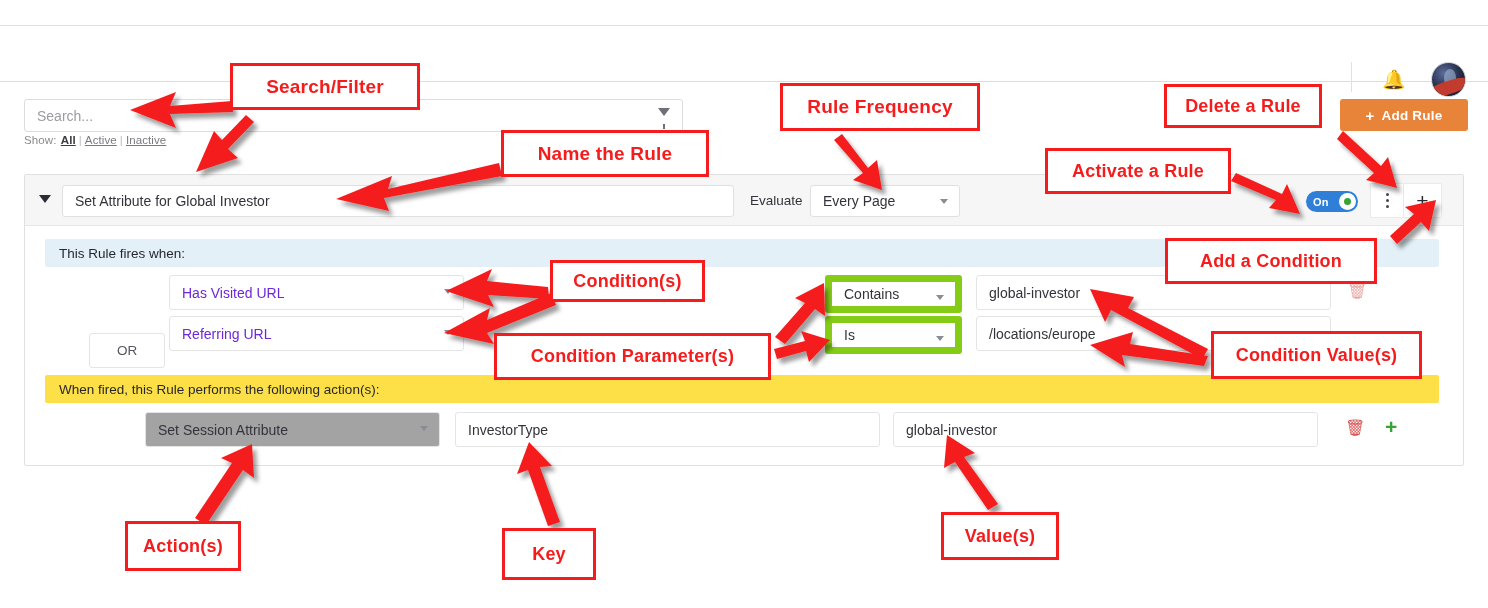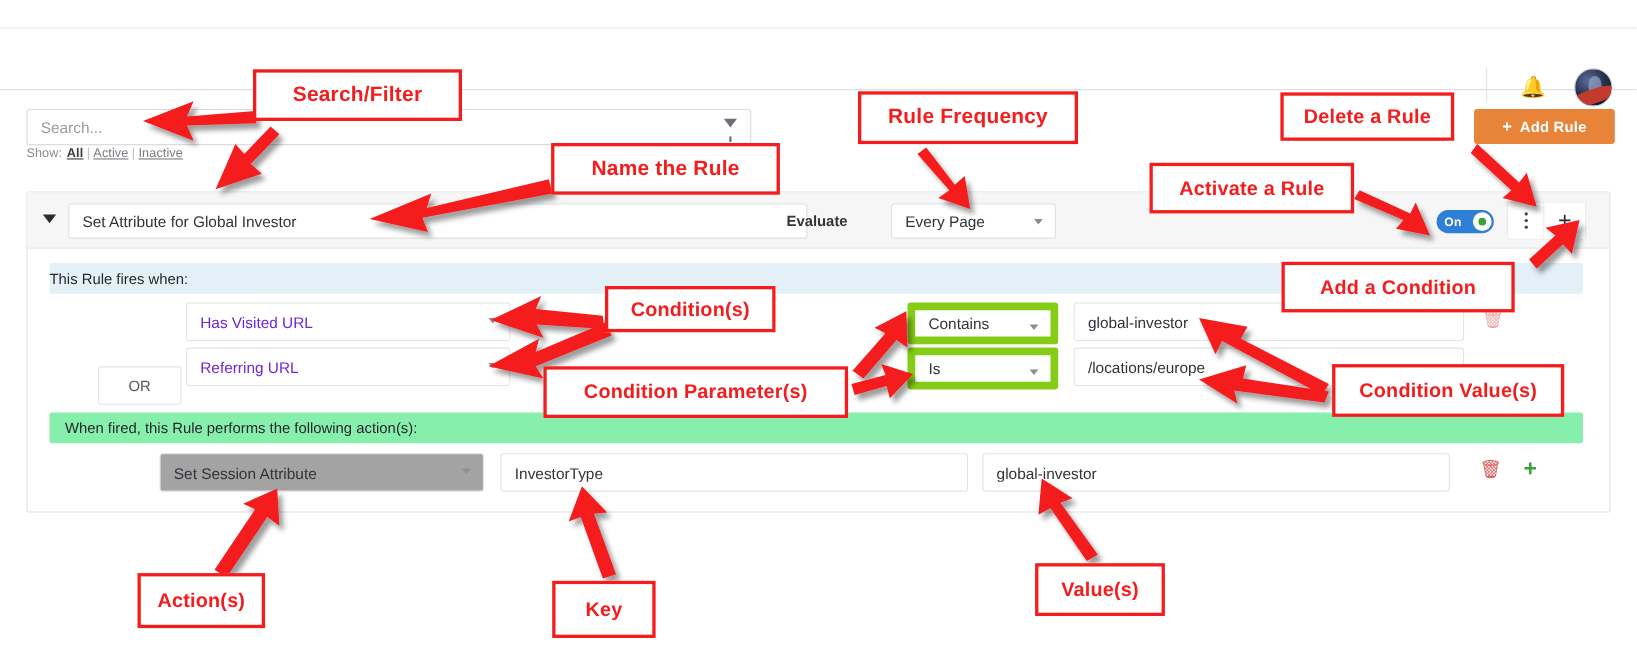--- a/index.html
+++ b/index.html
@@ -125,22 +125,22 @@
     border-top: 8px solid #2b2b33;
   }
   #rule-name-input {
     position: absolute; left: 37px; top: 10px;
     width: 672px; height: 32px;
     border: 1px solid #e0e0e0; border-radius: 3px; background: #fff;
     font-family: "Liberation Sans", sans-serif; font-size: 14px;
     color: #33333b; padding: 0 12px; outline: none;
   }
   #evaluate-label {
-    position: absolute; left: 690px; top: 18px;
-    font-size: 13.5px; font-weight: bold; color: #33333b;
+    position: absolute; left: 725px; top: 18px;
+    font-size: 13.5px; font-weight: normal; color: #33333b;
   }
   #evaluate-select {
     position: absolute; left: 785px; top: 10px;
     width: 150px; height: 32px;
     border: 1px solid #e0e0e0; border-radius: 3px; background: #fff;
     display: flex; align-items: center; padding: 0 12px;
     font-size: 14px; color: #33333b;
   }
   .sel-caret {
     position: absolute; right: 11px; top: 13px;
@@ -182,21 +182,21 @@
     border: 1px solid #eaeaea; border-left: none; border-radius: 0 2px 2px 0;
     display: flex; align-items: center; justify-content: center;
     font-size: 21px; color: #2b2b33; cursor: pointer; line-height: 1;
   }
 
   
   #fires-when-bar {
     position: absolute; left: 20px; top: 64px;
     width: 1394px; height: 28px;
     background: #e3f0f7; border-radius: 2px;
-    display: flex; align-items: center; 
+    display: flex; align-items: center; padding-left: 14px;
     font-size: 13.5px; color: #27272e;
   }
   .cond-row { position: absolute; left: 0; width: 100%; height: 35px; }
   #cond-row-0 { top: 100px; }
   #cond-row-1 { top: 141px; }
 
   .op-btn {
     position: absolute; left: 64px; top: 0;
     width: 76px; height: 35px; background: #fff;
     border: 1px solid #e4e4e4; border-radius: 3px;
@@ -227,21 +227,21 @@
   .trash-icon {
     position: absolute; left: 1322px; top: 8px;
     font-size: 16px; color: #d9534f; cursor: pointer; line-height: 1;
   }
   .trash-icon.faint { color: #e8a9a6; }
 
   
   #actions-bar {
     position: absolute; left: 20px; top: 200px;
     width: 1394px; height: 28px;
-    background: #86efac; border-radius: 2px;
+    background: #fde047; border-radius: 2px;
     display: flex; align-items: center; padding-left: 14px;
     font-size: 13.5px; color: #27272e;
   }
   #action-row { position: absolute; left: 0; top: 237px; width: 100%; height: 35px; }
   #action-select {
     position: absolute; left: 120px; top: 0;
     width: 295px; height: 35px; background: #a3a3a3;
     border: 1px solid #e4e4e4; border-radius: 3px;
     display: flex; align-items: center; padding: 0 12px;
     font-size: 14px; color: #33333b; cursor: pointer;

